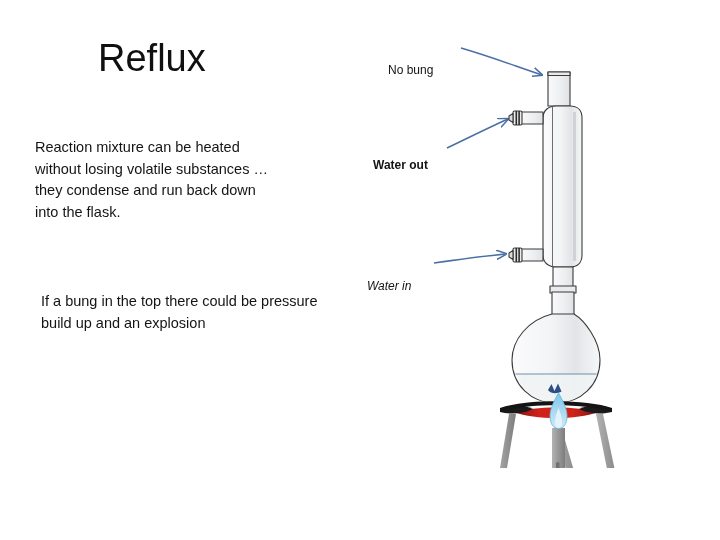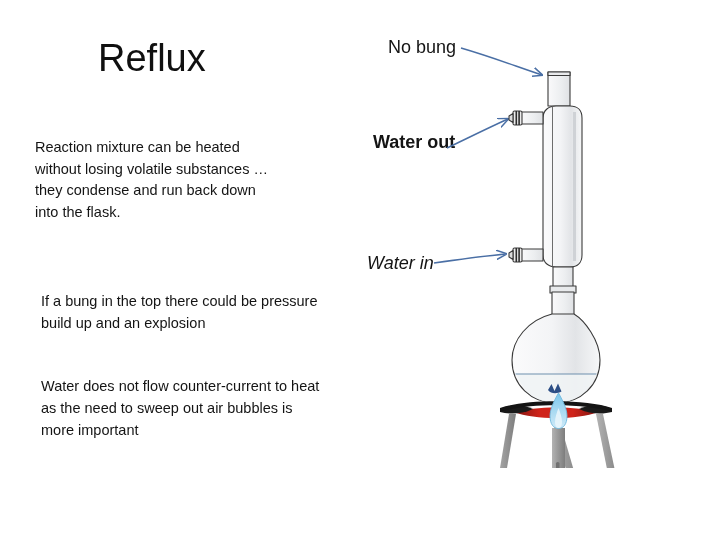--- a/index.html
+++ b/index.html
@@ -49,24 +49,25 @@
   }
   #para-counter {
     left: 41px;
     top: 375px;
     width: 285px;
     font-size: 14.5px;
     line-height: 22px;
   }
   .callout {
     position: absolute;
-    font-size: 18px;
+    font-size: 12px;
     line-height: 18px;
     color: #141414;
     white-space: nowrap;
+    margin-top: 23px;
   }
   #label-no-bung { left: 388px; top: 38px; }
   #label-water-out { left: 373px; top: 133px; font-weight: bold; }
   #label-water-in { left: 367px; top: 254px; font-style: italic; }
 
   #arrows, #apparatus {
     position: absolute;
     left: 0;
     top: 0;
     width: 720px;
@@ -78,21 +79,20 @@
 <body>
 
 <div id="slide">
 
   <div id="title">Reflux</div>
 
   <div class="body-text" id="para-bung">If a bung in the top there could be pressure build up and an explosion</div>
 
   <div class="body-text" id="para-volatile">Reaction mixture can be heated without losing volatile substances … they condense and run back down into the flask.</div>
 
-  <div class="body-text" id="para-counter">Water does not flow counter-current to heat as the need to sweep out air bubbles is more important</div>
 
   <div class="callout" id="label-no-bung">No bung</div>
 
   <div class="callout" id="label-water-out">Water out</div>
 
   <div class="callout" id="label-water-in">Water in</div>
 
   <svg id="arrows" viewBox="0 0 720 540">
     <defs>
       <marker id="ah" viewBox="0 0 10 10" refX="9" refY="5" markerWidth="7" markerHeight="7" orient="auto-start-reverse">

